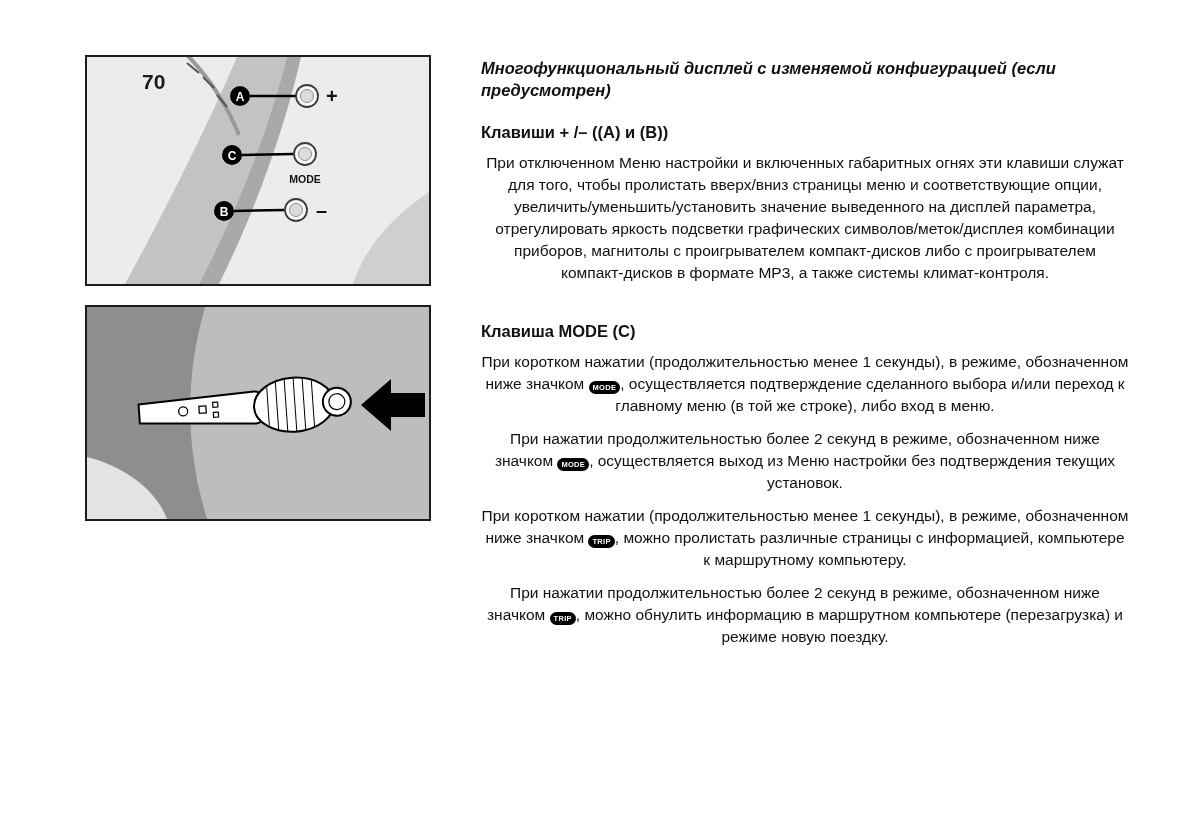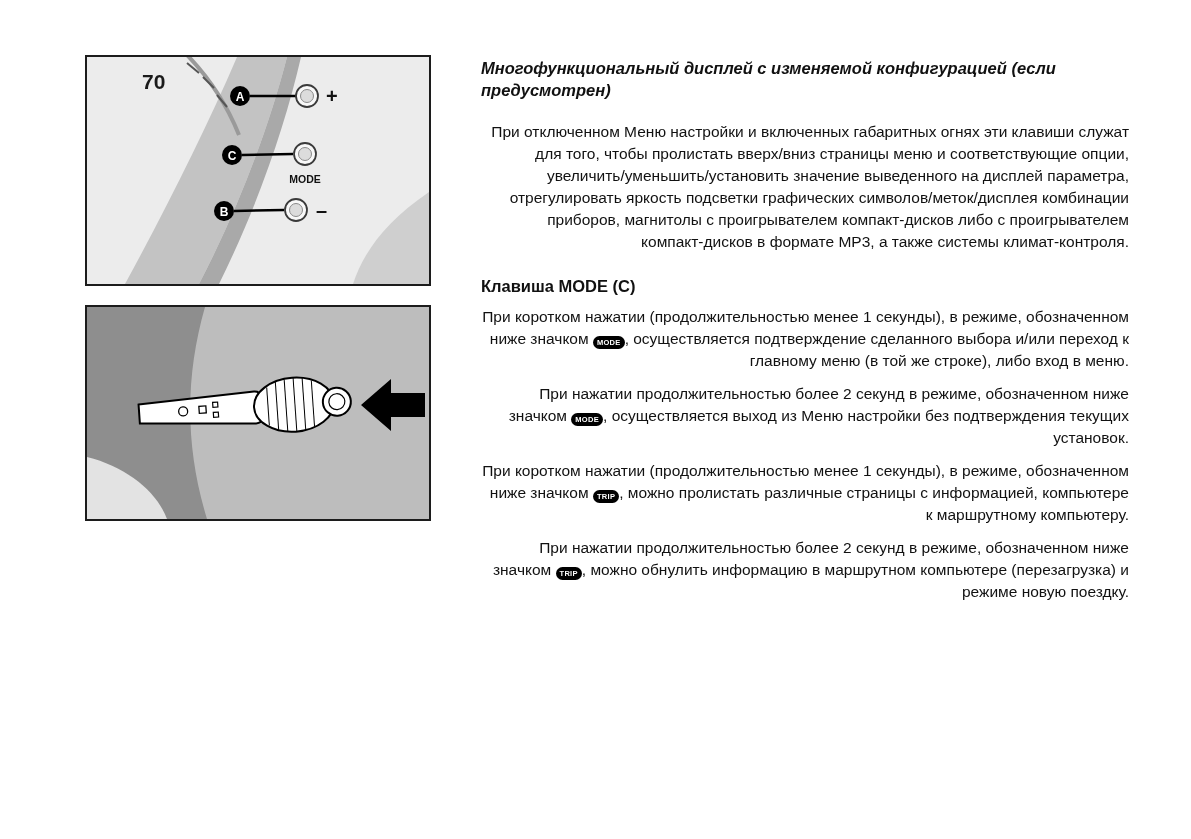--- a/index.html
+++ b/index.html
@@ -10,22 +10,22 @@
   
   .figure { position:absolute; left:85px; border:2px solid #1c1c1c; background:#a3a3a3; overflow:hidden; }
   #fig1 { top:55px;  width:346px; height:231px; }
   #fig2 { top:305px; width:346px; height:216px; }
   .figure svg { display:block; width:100%; height:100%; }
 
   
   .text-col { position:absolute; left:481px; top:57px; width:648px; }
   .title { font-size:16.5px; font-weight:bold; line-height:22px; margin-bottom:20px;font-style:italic; }
   .sec-heading { font-size:16.5px; font-weight:bold; line-height:22px; margin:0 0 9px 0; }
-  .body-p { font-size:15.5px; line-height:22px; margin-bottom:11px; text-align:right; }
-  .mt-sec { margin-top:22px; }
+  .body-p { font-size:15.5px; line-height:22px; margin-bottom:11px; text-align:center; }
+  .mt-sec { margin-top:36px; }
   .mt-big { margin-top:52px; }
 
   .icon-pill {
     display:inline-block; background:#000; color:#fff;
     font-size:7.5px; font-weight:bold; line-height:13px; height:13px;
     padding:0 4px; border-radius:7px; vertical-align:-1px; letter-spacing:.3px;
   }
 </style>
 </head>
 <body>
@@ -99,20 +99,21 @@
       </g>
 
       <polygon points="274,98 304,72 304,86 338,86 338,110 304,110 304,124" fill="#000"></polygon>
     </svg>
   </div>
 
   <div class="text-col">
 
     <div class="title">Многофункциональный дисплей с изменяемой конфигурацией (если предусмотрен)</div>
 
+    <div class="sec-heading">Клавиши + /– ((A) и (B))</div>
     <p class="body-p">При отключенном Меню настройки и включенных габаритных огнях эти клавиши служат для того, чтобы пролистать вверх/вниз страницы меню и соответствующие опции, увеличить/уменьшить/установить значение выведенного на дисплей параметра, отрегулировать яркость подсветки графических символов/меток/дисплея комбинации приборов, магнитолы с проигрывателем компакт-дисков либо с проигрывателем компакт-дисков в формате MP3, а также системы климат-контроля.</p>
 
     <div class="sec-heading mt-sec">Клавиша MODE (C)</div>
     <p class="body-p"><span>При коротком нажатии (продолжительностью менее 1 секунды), в режиме, обозначенном ниже значком </span><span class="icon-pill">MODE</span><span>, осуществляется подтверждение сделанного выбора и/или переход к главному меню (в той же строке), либо вход в меню.</span></p>
     <p class="body-p"><span>При нажатии продолжительностью более 2 секунд в режиме, обозначенном ниже значком </span><span class="icon-pill">MODE</span><span>, осуществляется выход из Меню настройки без подтверждения текущих установок.</span></p>
 
     <p class="body-p"><span>При коротком нажатии (продолжительностью менее 1 секунды), в режиме, обозначенном ниже значком </span><span class="icon-pill">TRIP</span><span>, можно пролистать различные страницы с информацией, компьютере к маршрутному компьютеру.</span></p>
     <p class="body-p"><span>При нажатии продолжительностью более 2 секунд в режиме, обозначенном ниже значком </span><span class="icon-pill">TRIP</span><span>, можно обнулить информацию в маршрутном компьютере (перезагрузка) и режиме новую поездку.</span></p>
 
   </div>

